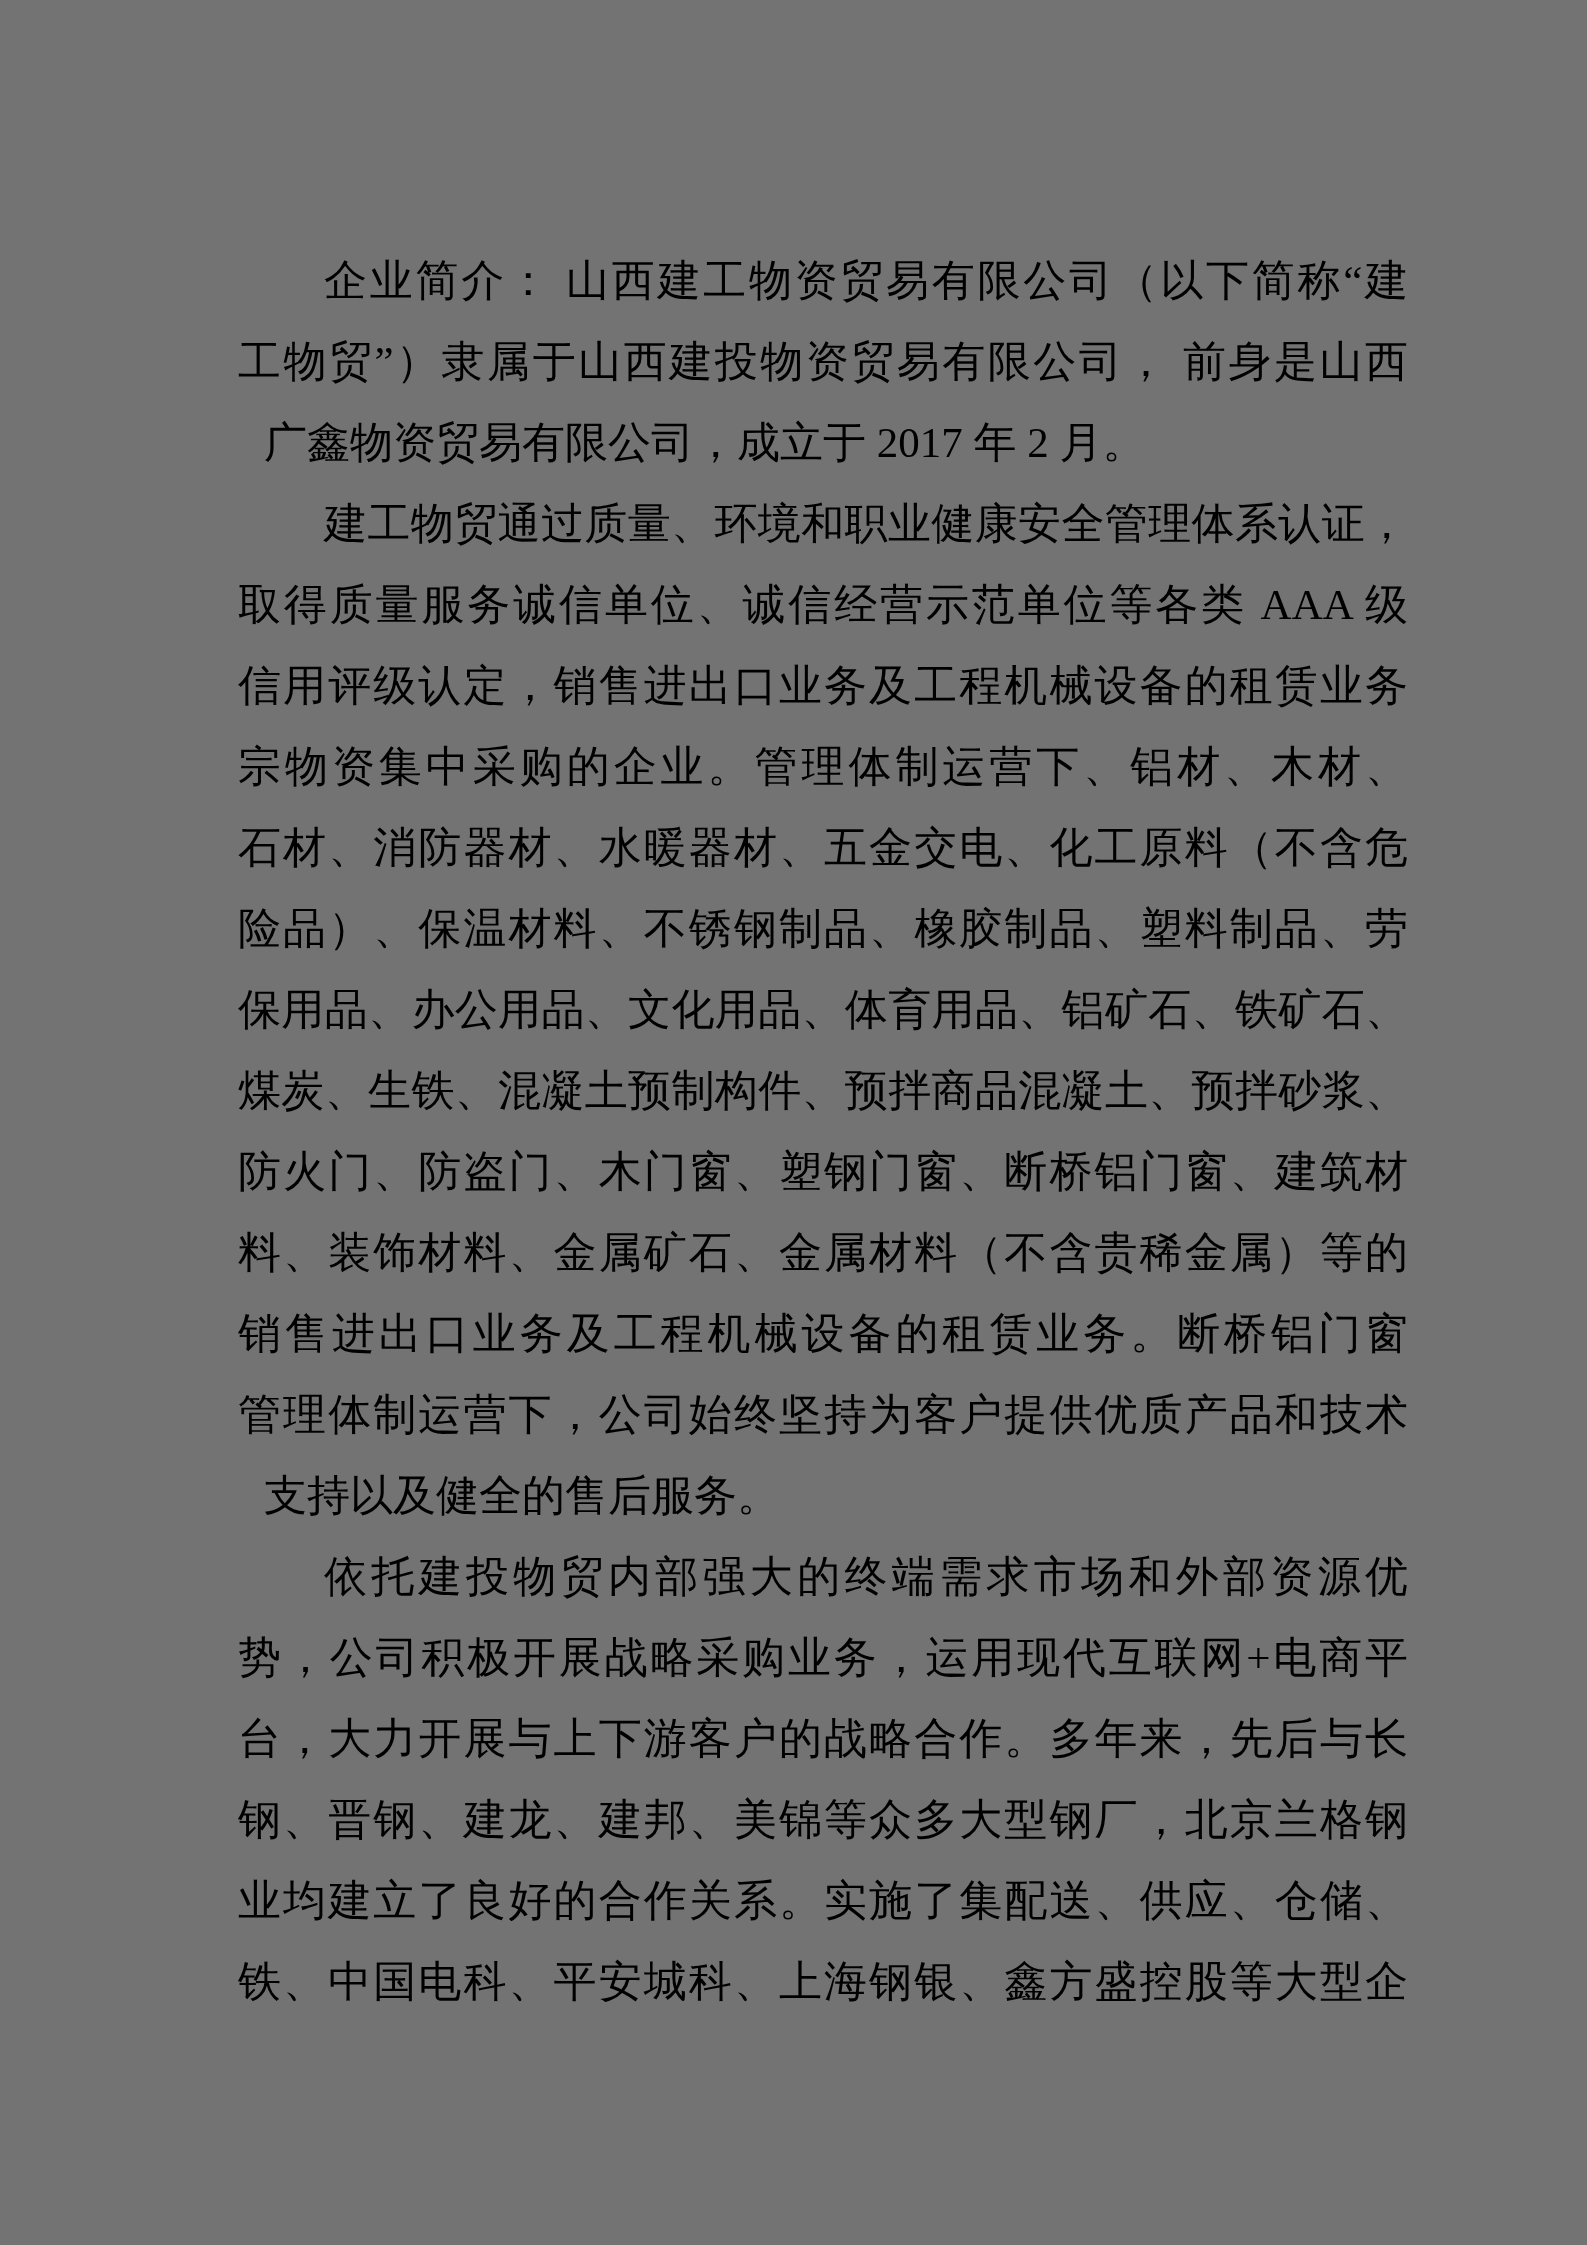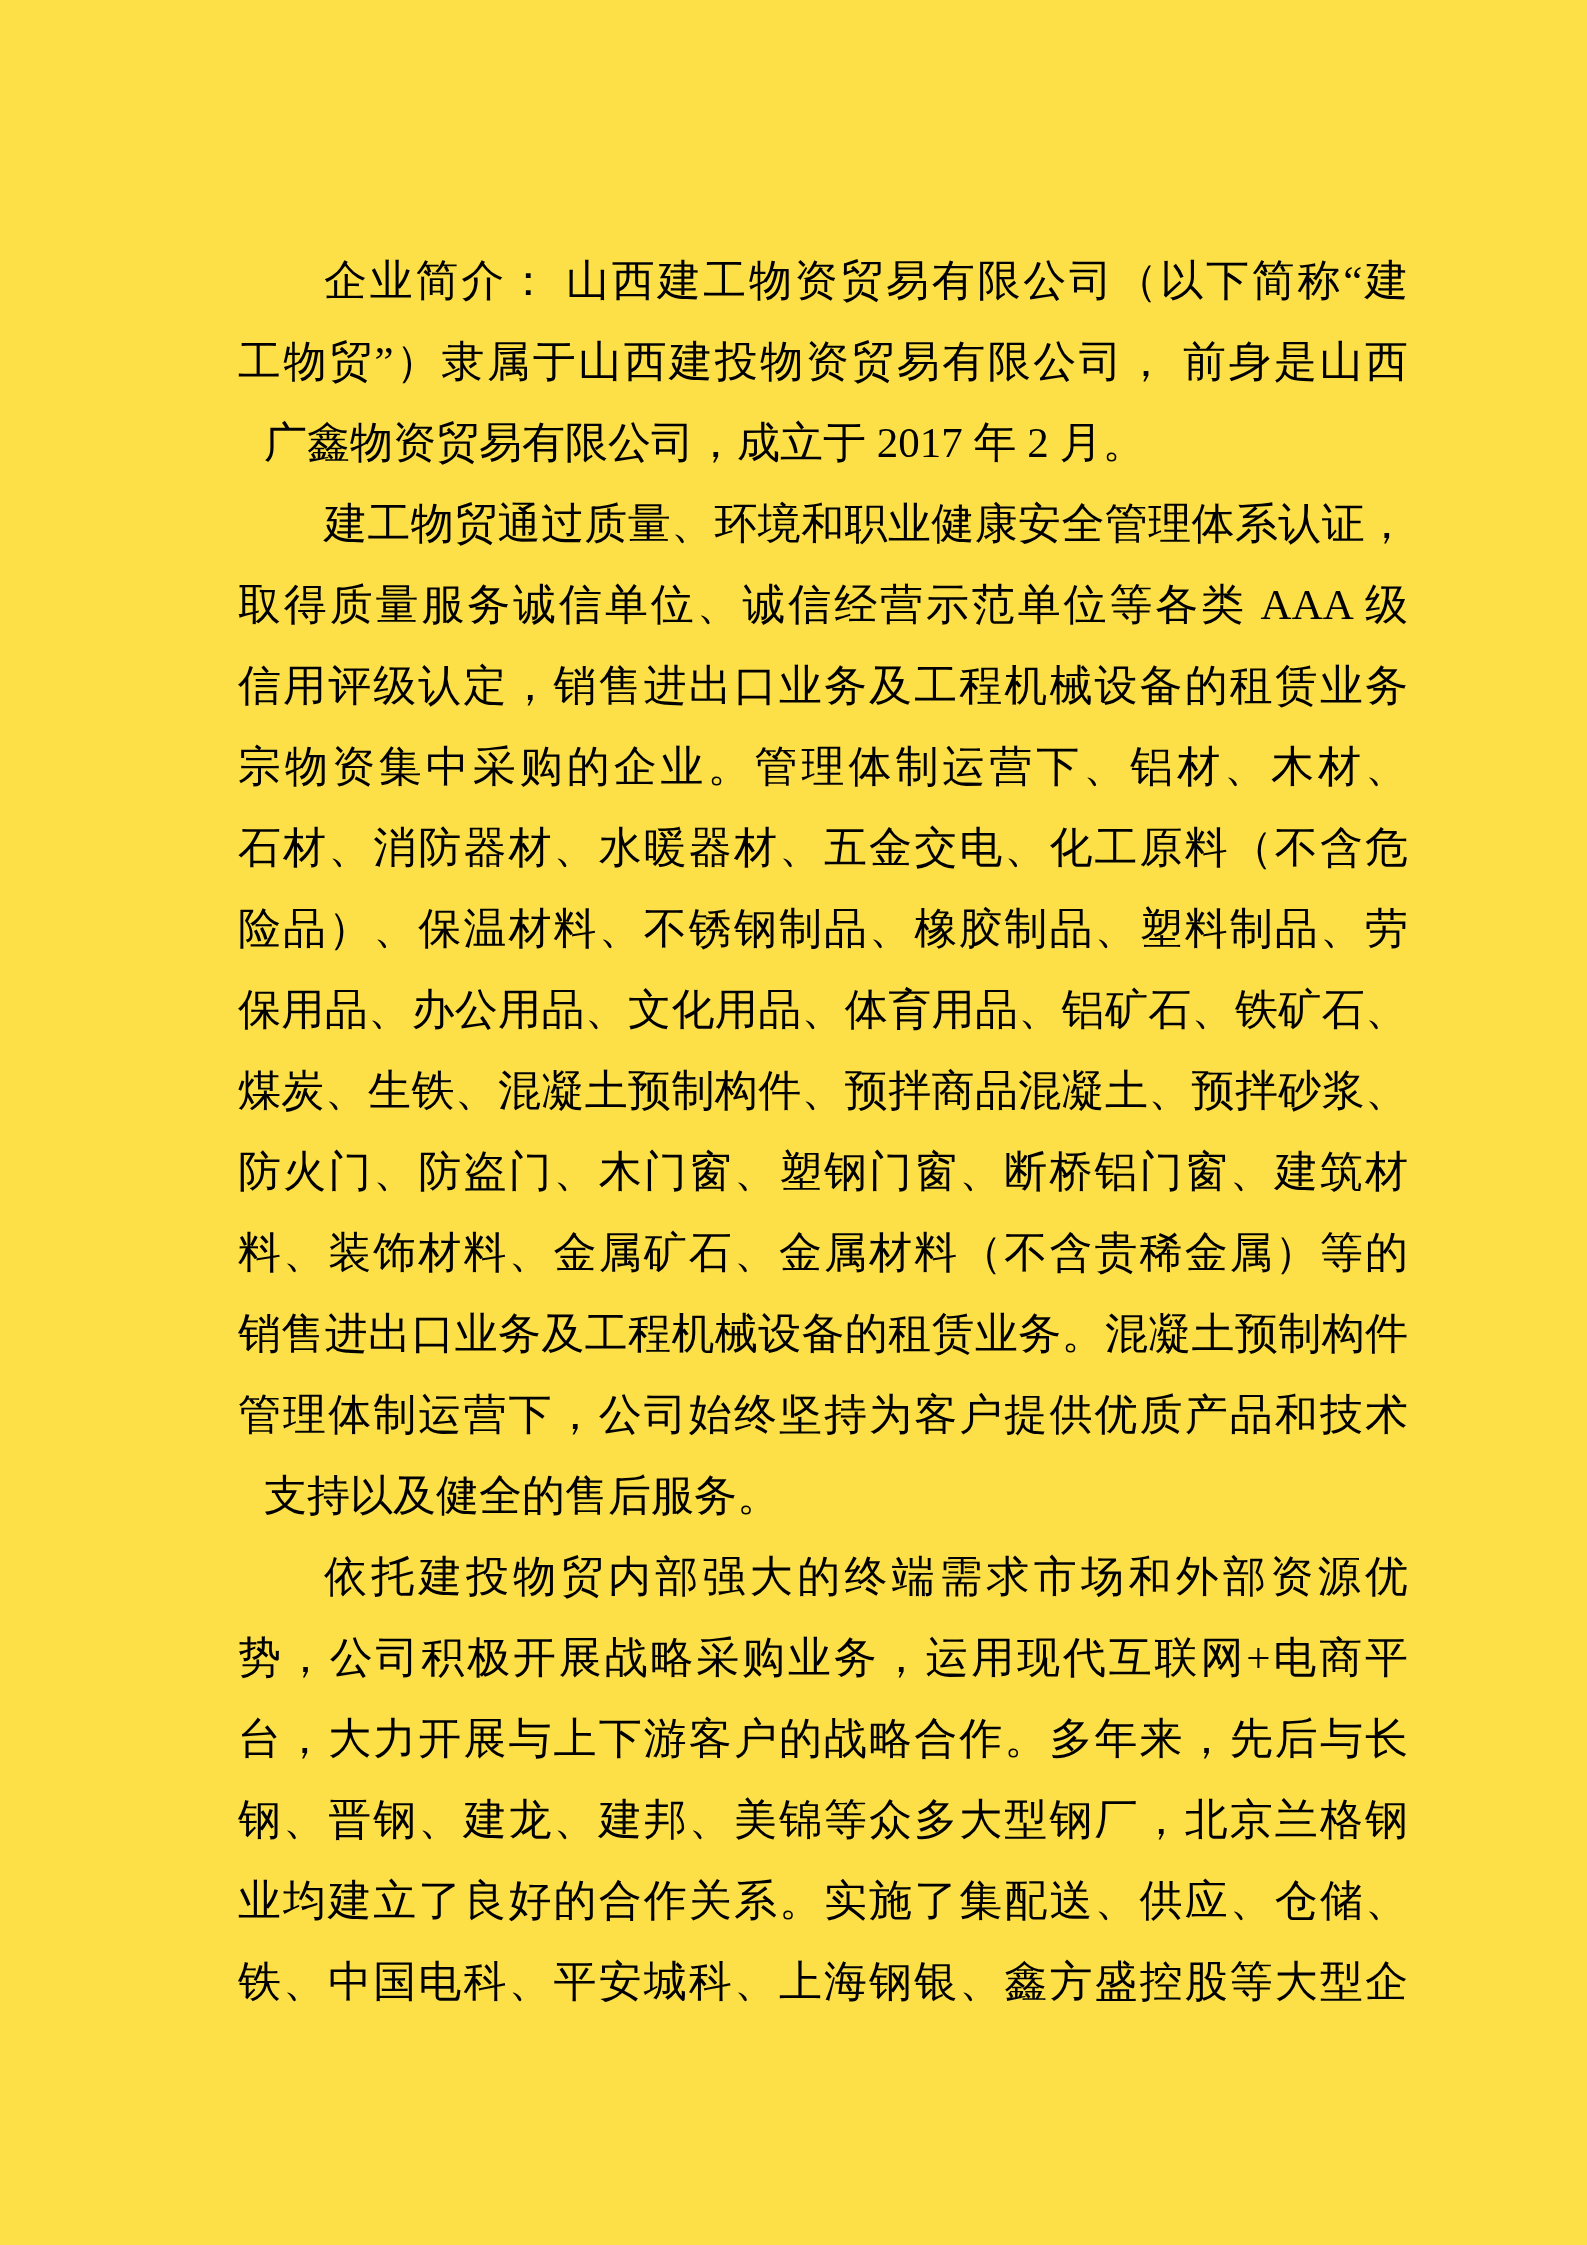--- a/index.html
+++ b/index.html
@@ -4,21 +4,21 @@
 <style>
   html, body {
     margin: 0;
     padding: 0;
     background: #ffffff;
   }
   .page {
     position: relative;
     width: 1587px;
     height: 2245px;
-    background: #fde047;
+    background: #737373;
     overflow: hidden;
   }
   .text-block {
     position: absolute;
     left: 238px;
     top: 240px;
     width: 1170px;
   }
   .para {
     margin: 0;
@@ -58,21 +58,21 @@
       <div class="line indent">建工物贸通过质量、环境和职业健康安全管理体系认证，</div>
       <div class="line">取得质量服务诚信单位、诚信经营示范单位等各类 AAA 级</div>
       <div class="line">信用评级认定，销售进出口业务及工程机械设备的租赁业务</div>
       <div class="line">宗物资集中采购的企业。管理体制运营下、铝材、木材、</div>
       <div class="line">石材、消防器材、水暖器材、五金交电、化工原料（不含危</div>
       <div class="line">险品）、保温材料、不锈钢制品、橡胶制品、塑料制品、劳</div>
       <div class="line">保用品、办公用品、文化用品、体育用品、铝矿石、铁矿石、</div>
       <div class="line">煤炭、生铁、混凝土预制构件、预拌商品混凝土、预拌砂浆、</div>
       <div class="line">防火门、防盗门、木门窗、塑钢门窗、断桥铝门窗、建筑材</div>
       <div class="line">料、装饰材料、金属矿石、金属材料（不含贵稀金属）等的</div>
-      <div class="line">销售进出口业务及工程机械设备的租赁业务。混凝土预制构件</div>
+      <div class="line">销售进出口业务及工程机械设备的租赁业务。断桥铝门窗</div>
       <div class="line">管理体制运营下，公司始终坚持为客户提供优质产品和技术</div>
       <div class="line end">支持以及健全的售后服务。</div>
     </div>
 
     <div class="para">
       <div class="line indent">依托建投物贸内部强大的终端需求市场和外部资源优</div>
       <div class="line">势，公司积极开展战略采购业务，运用现代互联网+电商平</div>
       <div class="line">台，大力开展与上下游客户的战略合作。多年来，先后与长</div>
       <div class="line">钢、晋钢、建龙、建邦、美锦等众多大型钢厂，北京兰格钢</div>
       <div class="line">业均建立了良好的合作关系。实施了集配送、供应、仓储、</div>

